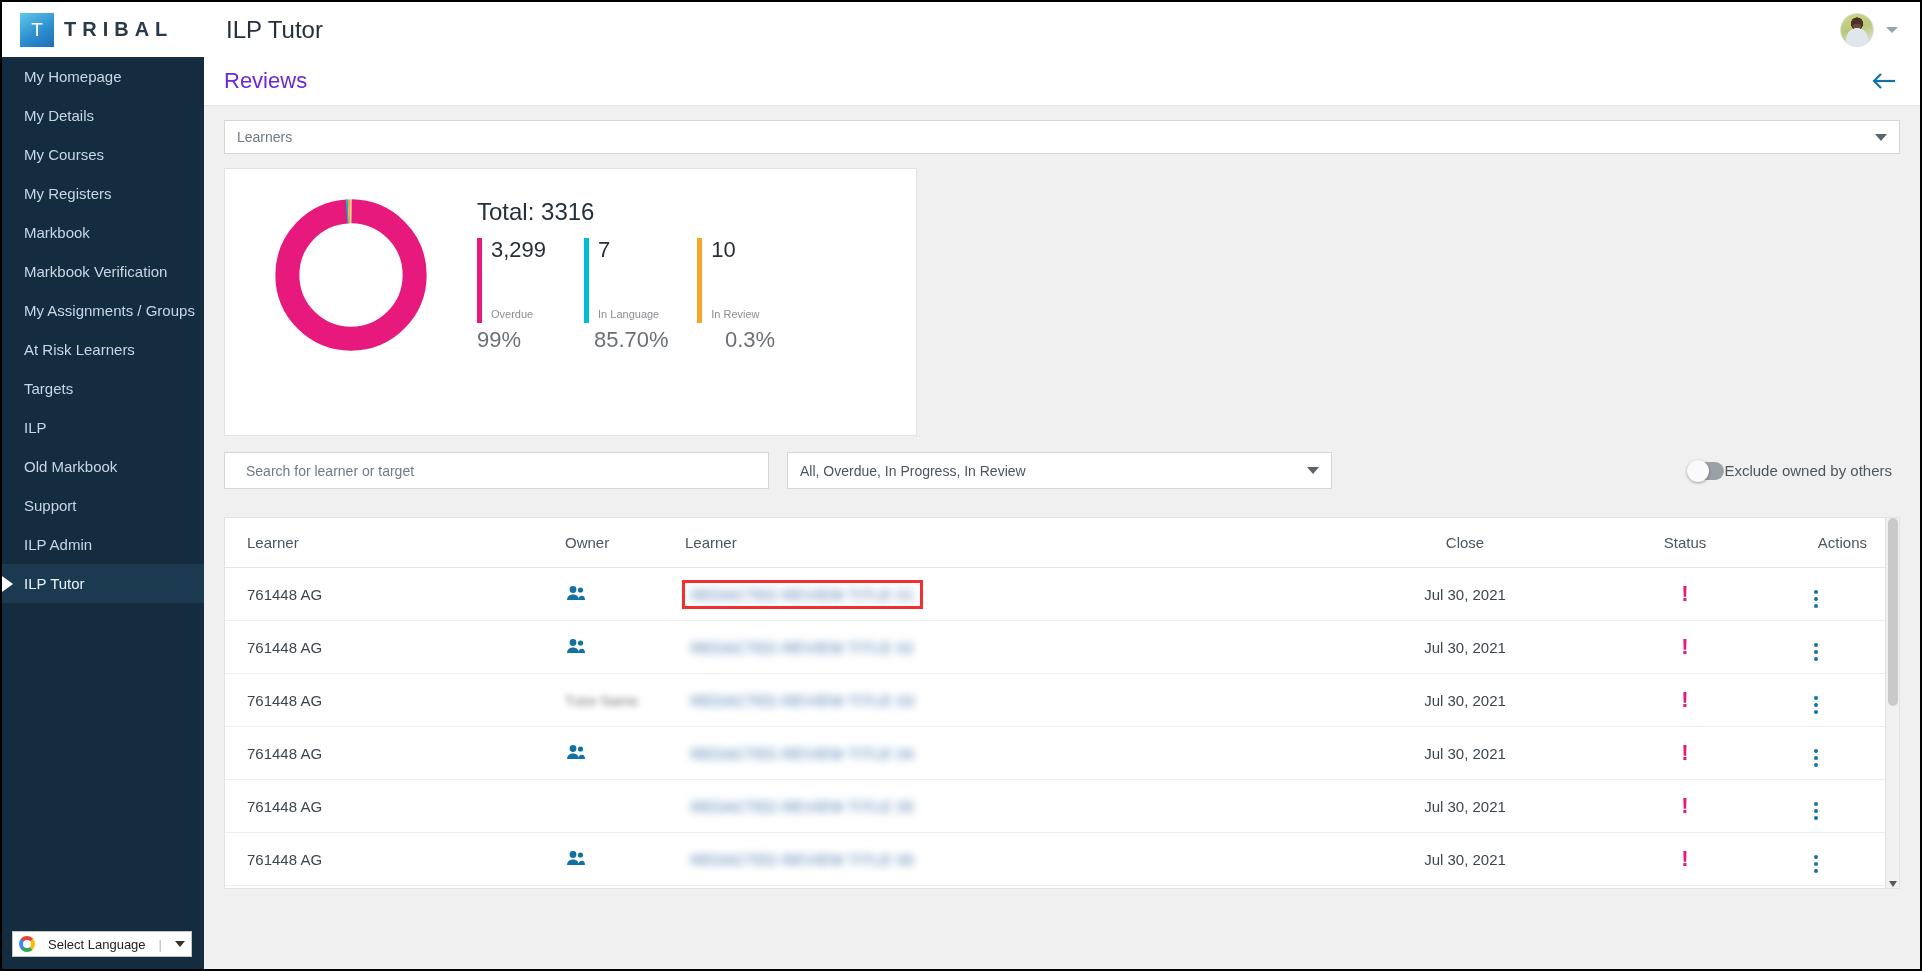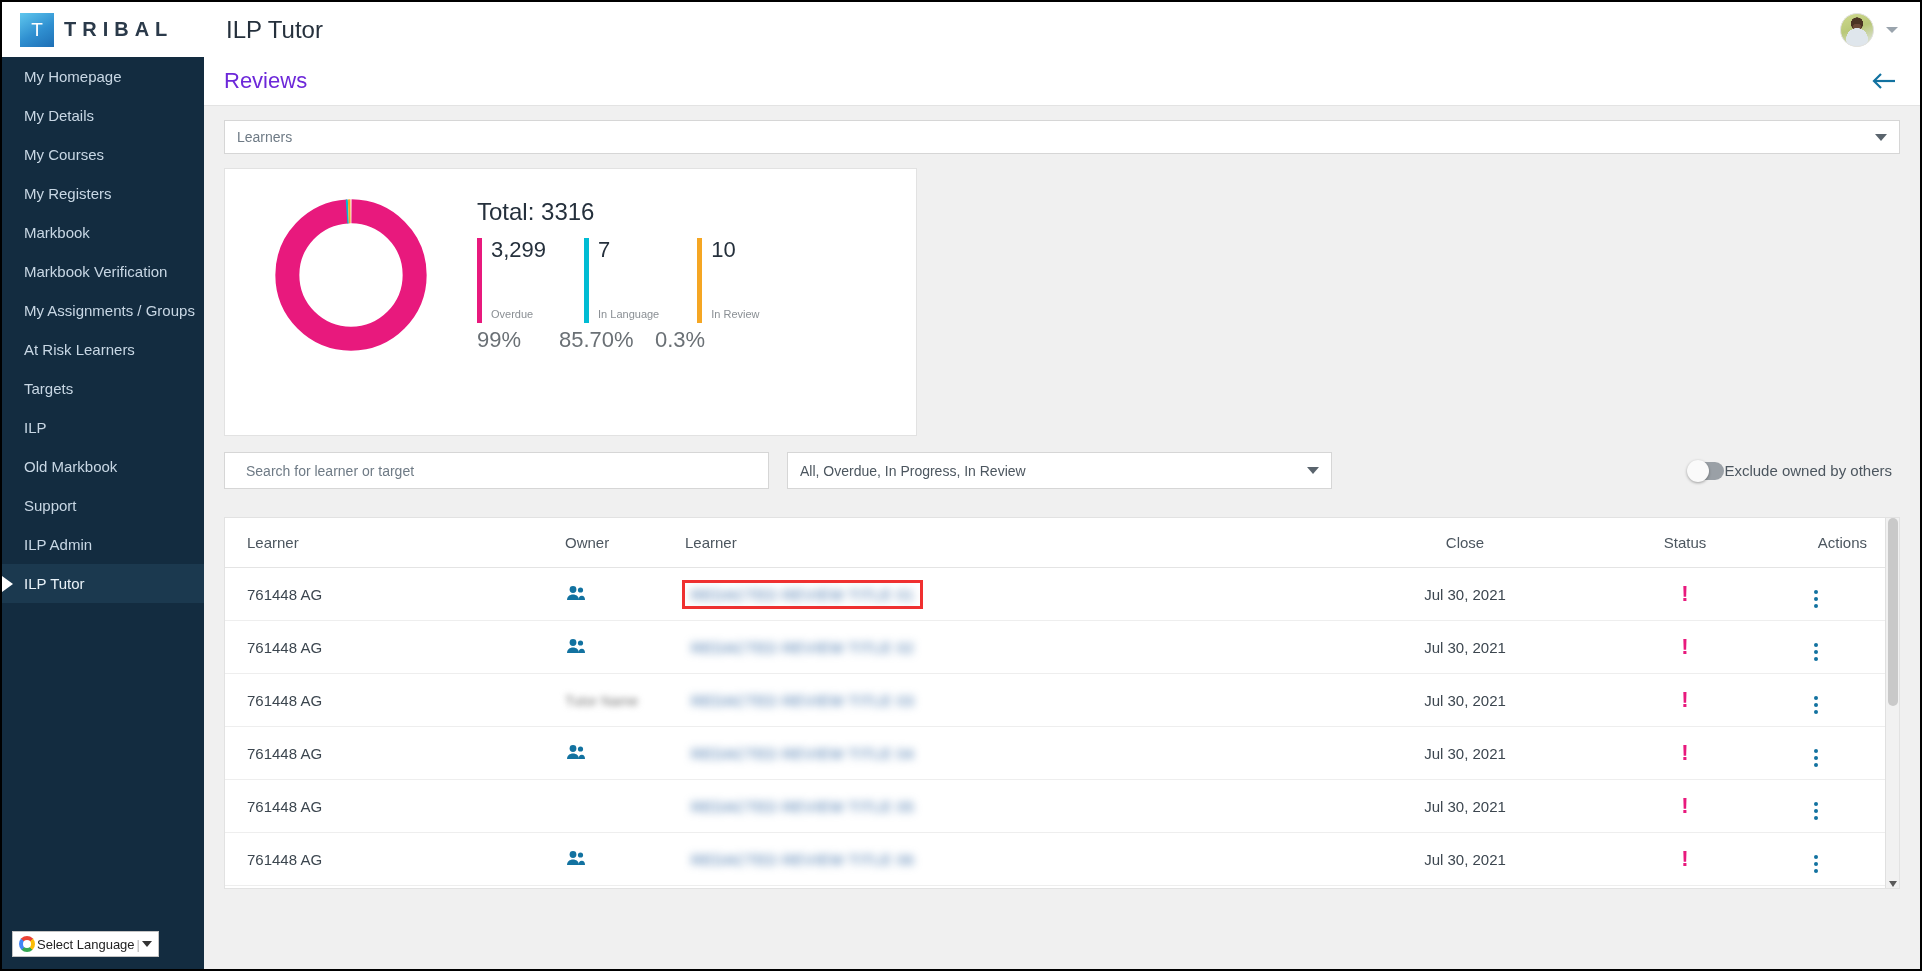--- a/index.html
+++ b/index.html
@@ -102,21 +102,21 @@
     border-top: 8px solid transparent;
     border-bottom: 8px solid transparent;
     border-left: 11px solid #ffffff;
   }
   .lang-widget {
     position: absolute; left: 10px; bottom: 14px;
     background: #ffffff;
     border: 1px solid #c4c4c4;
     height: 26px;
     display: flex; align-items: center;
-    padding: 0 6px; gap: 2px;
+    padding: 0 6px; gap: 13px;
     font-size: 13px; color: #222;
     cursor: pointer;
   }
   .g-logo {
     width: 16px; height: 16px; flex: none;
     border-radius: 50%;
     background: conic-gradient(from -45deg, #ea4335 0 25%, #fbbc05 25% 50%, #34a853 50% 75%, #4285f4 75% 100%);
     position: relative;
   }
   .g-logo::after {
@@ -215,21 +215,21 @@
   .stats { margin-left: 42px; }
   .total-line { font-size: 24px; color: #25303c; margin-bottom: 12px; }
   .stat-group { display: flex; gap: 16px; }
   .stat {
     padding-left: 9px;
     border-left: 5px solid #ccc;
     margin-right: 22px;
   }
   .stat .num { font-size: 22px; color: #25303c; line-height: 24px; }
   .stat .lbl { font-size: 11px; color: #8a8f94; line-height: 17px; margin-top: 44px; }
-  .pct-row { display: flex; margin-top: 4px; }
+  .pct-row { display: flex; margin-top: 4px; gap: 35px; }
   .pct { font-size: 22px; color: #6a7075; }
 
   
   .filter-row {
     margin-top: 16px;
     display: flex; align-items: center;
     height: 37px;
   }
   .search-box {
     width: 545px; height: 37px;

